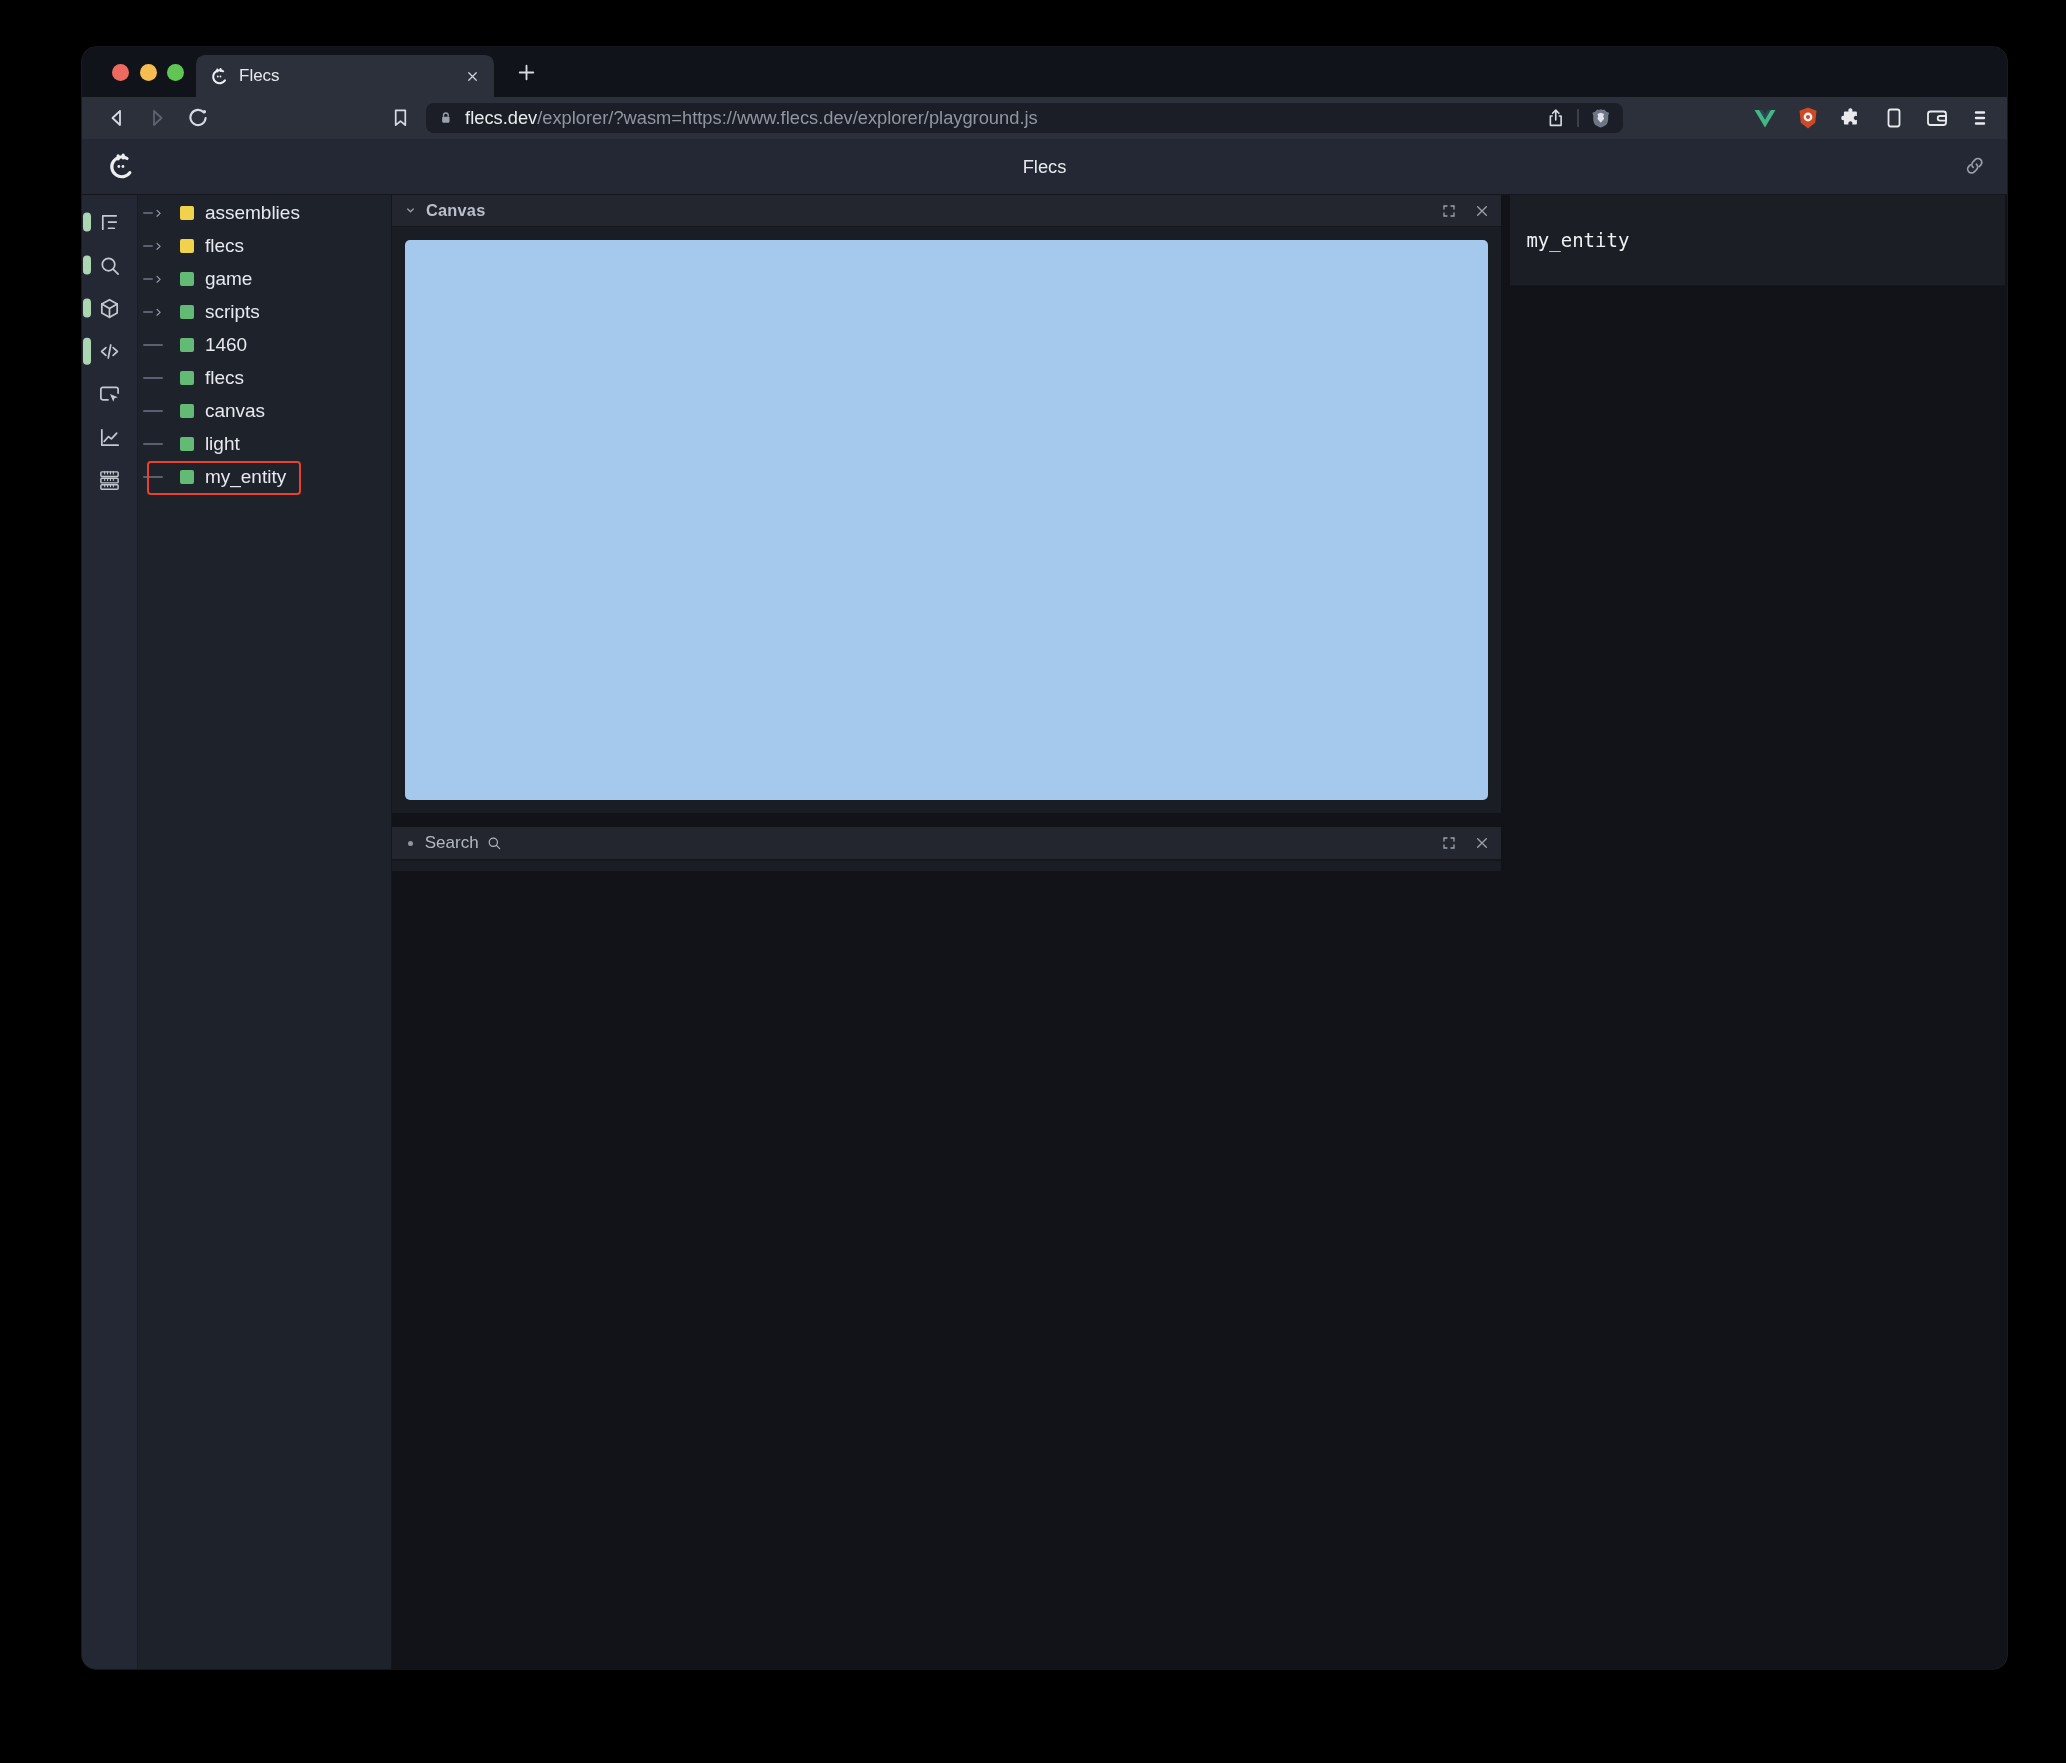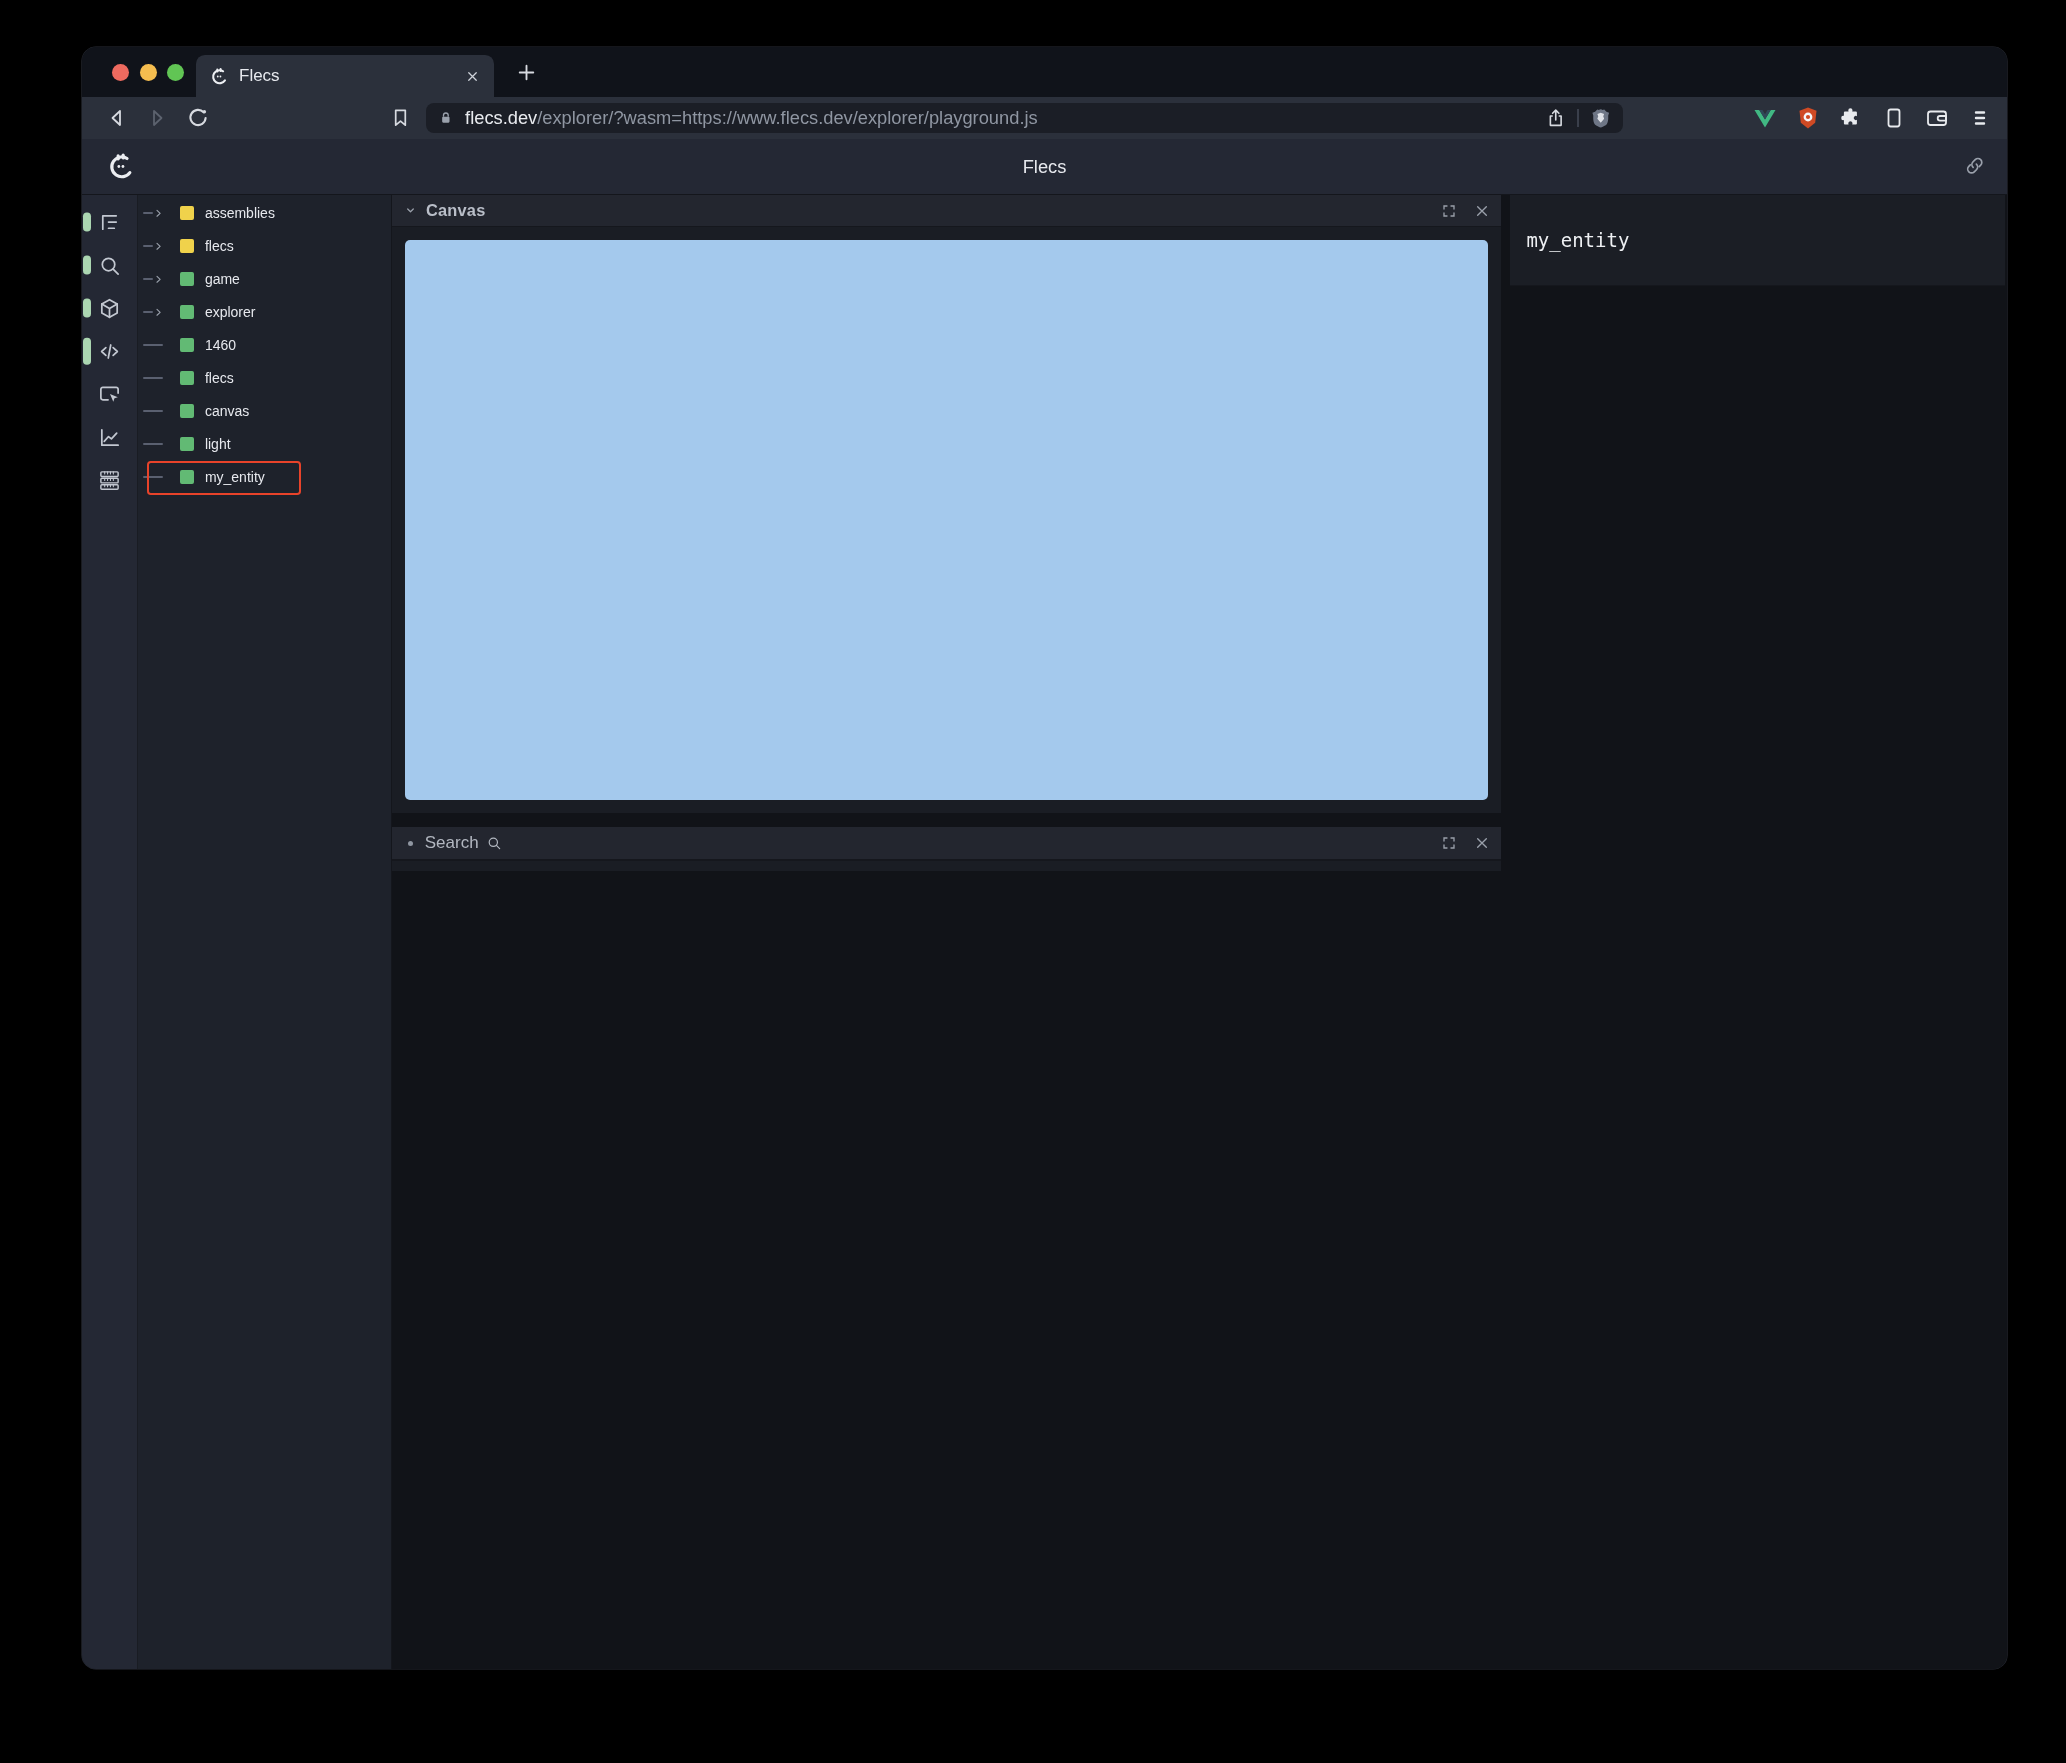--- a/index.html
+++ b/index.html
@@ -52,21 +52,21 @@
   .side-item.tall .pill{height:26.5px}
 
   .treepanel{width:254px;flex:none;background:var(--treebg);border-right:1.3px solid #14161c;padding-top:1.9px}
   .tree-row{height:33px;display:flex;align-items:center;padding-left:3.2px;position:relative;cursor:default}
   .connector{width:39px;display:flex;align-items:center;flex:none}
   .dash{height:1.9px;background:#5a6070;border-radius:1.3px;margin-left:1.9px}
   .dash.long{width:19.6px}
   .dash.short{width:9.5px}
   .chev{color:#99a0ab;margin-left:0.6px}
   .square{width:14px;height:14px;border-radius:1.9px;flex:none;margin-right:10.7px}
-  .tree-label{font-size:14px;color:var(--txt);white-space:nowrap}
+  .tree-label{font-size:19px;color:var(--txt);white-space:nowrap}
   .tree-row.highlighted::after{content:"";position:absolute;left:8.8px;top:0.6px;width:150px;height:30px;border:2.5px solid var(--red);border-radius:3.8px;pointer-events:none}
 
   .main{flex:1;background:var(--mainbg);position:relative;min-width:0}
   .panel{position:absolute}
   .panel-header{height:32px;background:var(--phead);border-bottom:1.3px solid #15171d;display:flex;align-items:center;padding:0 11.4px}
   .panel-title{font-size:16.4px;font-weight:bold;color:var(--dimtxt);margin-left:7.6px;letter-spacing:0.2px}
   .panel-actions{margin-left:auto;display:flex;align-items:center;gap:16.4px;color:var(--dim)}
   .phchev{color:var(--dim)}
 
   .canvas-panel{left:0;top:0;width:1109px}
@@ -312,21 +312,21 @@
           <div class="tree-row">
             <span class="connector">
               <span class="dash short"></span>
               <span class="icon chev">
                 <svg width="10.7" height="10.7" viewBox="0 0 24 24" fill="none" stroke="currentColor" stroke-width="2.6" stroke-linecap="round" stroke-linejoin="round">
                   <path d="m9 5.5 7 6.5-7 6.5"></path>
                 </svg>
               </span>
             </span>
             <span class="square" style="background:#62ba74"></span>
-            <span class="tree-label">explorer</span>
+            <span class="tree-label">scripts</span>
           </div>
           <div class="tree-row">
             <span class="connector">
               <span class="dash long"></span>
             </span>
             <span class="square" style="background:#62ba74"></span>
             <span class="tree-label">1460</span>
           </div>
           <div class="tree-row">
             <span class="connector">

